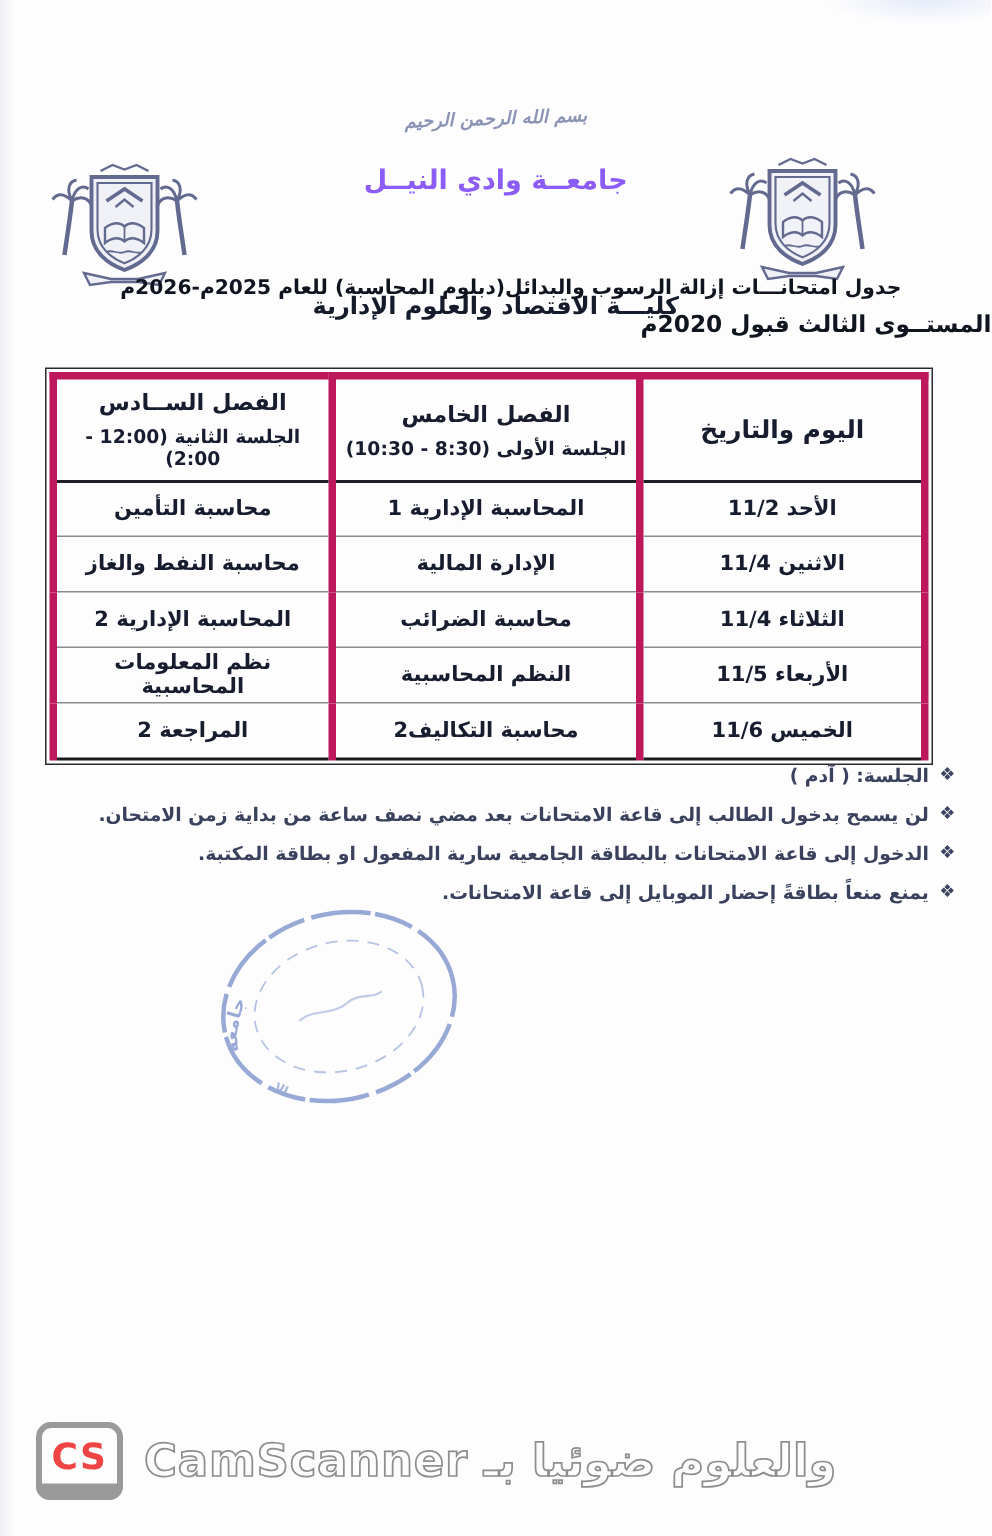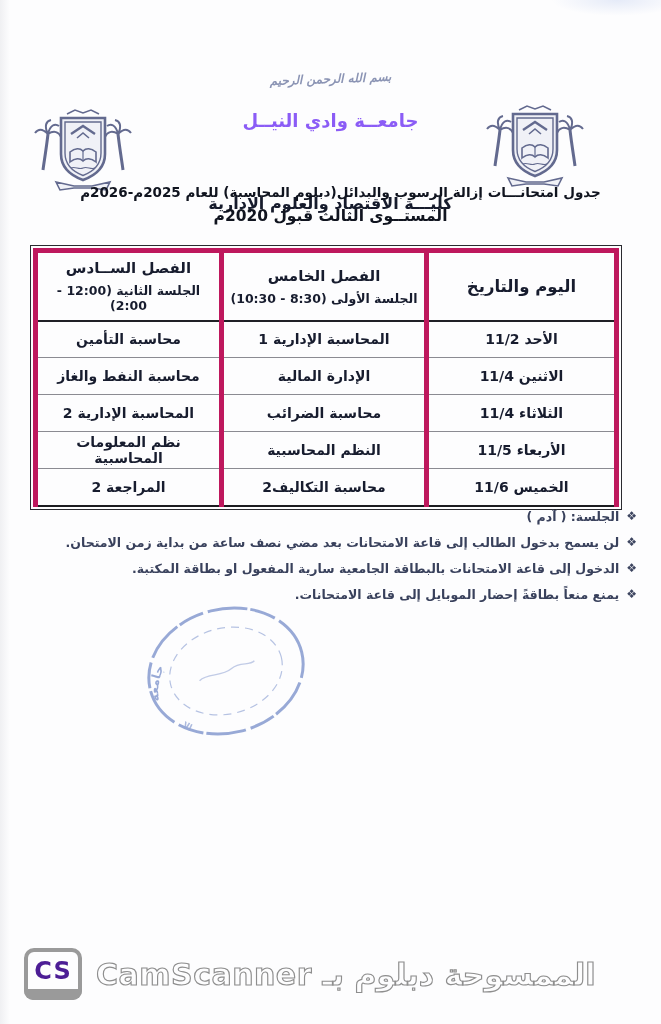--- a/index.html
+++ b/index.html
@@ -12,21 +12,21 @@
 
   
   .bismillah{position:absolute;top:72px;left:0;right:0;text-align:center;
     font-size:12px;font-style:italic;color:#8b94b4;transform:rotate(-2deg);font-weight:600;}
   .university{position:absolute;top:110px;left:0;right:0;text-align:center;
     font-size:18px;font-weight:bold;color:#8b5cf6;letter-spacing:.5px;}
   .college{position:absolute;top:146px;left:0;right:0;text-align:center;
     font-size:16px;font-weight:bold;color:#161b2c;margin-top:48px;}
   .sched-title{position:absolute;top:184px;left:0;right:0;text-align:center;
     font-size:13.5px;font-weight:bold;color:#10141f;padding-left:20px;}
-  .level-title{position:absolute;top:207px;left:0;right:0;text-align:center;
+  .level-title{position:absolute;top:207px;left:0;right:0;text-align:right;
     font-size:15.5px;font-weight:bold;color:#10141f;}
   .emblem{position:absolute;width:98px;height:100px;opacity:.85;}
   .emblem.left{left:34px;top:96px;}
   .emblem.right{left:486px;top:92px;}
 
   
   .exam-table-wrap{position:absolute;top:248px;left:38px;width:581px;}
   table.exam{border-collapse:collapse;width:100%;table-layout:fixed;
     border:2px solid #1c1c20;outline:1.5px solid #2a2a30;outline-offset:2px;
     direction:rtl;}
@@ -49,21 +49,21 @@
 
   
   .stamp{position:absolute;left:128px;top:588px;width:196px;height:166px;
     opacity:.6;filter:blur(.4px);}
 
   
   .footer{position:absolute;top:948px;left:24px;display:flex;flex-direction:row-reverse;
     align-items:center;gap:14px;direction:rtl;}
   .cs-logo{position:relative;width:50px;height:44px;border:4px solid #9a9a9a;
     border-radius:10px;display:flex;align-items:center;justify-content:center;flex:0 0 auto;}
-  .cs-logo .cs-text{font-size:24px;font-weight:bold;color:#4c1d95;letter-spacing:1px;
+  .cs-logo .cs-text{font-size:24px;font-weight:bold;color:#ef4444;letter-spacing:1px;
     margin-top:-6px;}
   .cs-logo .cs-bar{position:absolute;left:-4px;right:-4px;bottom:-4px;height:11px;
     background:#9a9a9a;border-radius:0 0 9px 9px;}
   .footer-text{font-size:30px;font-weight:bold;color:transparent;
     -webkit-text-stroke:1.15px #8e8e8e;letter-spacing:.5px;white-space:nowrap;}
 </style>
 </head>
 <body>
 
 <div class="sheet">
@@ -203,15 +203,15 @@
       <text font-size="12"><textPath href="#arcTop" startOffset="18%">جامعة وادي النيل</textPath></text>
       <text font-size="9" opacity=".8"><textPath href="#arcBottom" startOffset="8%">الاقتصاد والعلوم الإدارية</textPath></text>
     </g>
   </svg>
 
   <div class="footer">
     <div class="cs-logo">
       <span class="cs-text">CS</span>
       <span class="cs-bar"></span>
     </div>
-    <div class="footer-text">الممسوحة دبلوم بـ CamScanner</div>
+    <div class="footer-text">والعلوم ضوئيا بـ CamScanner</div>
   </div>
 </div>
 
 </body></html>

